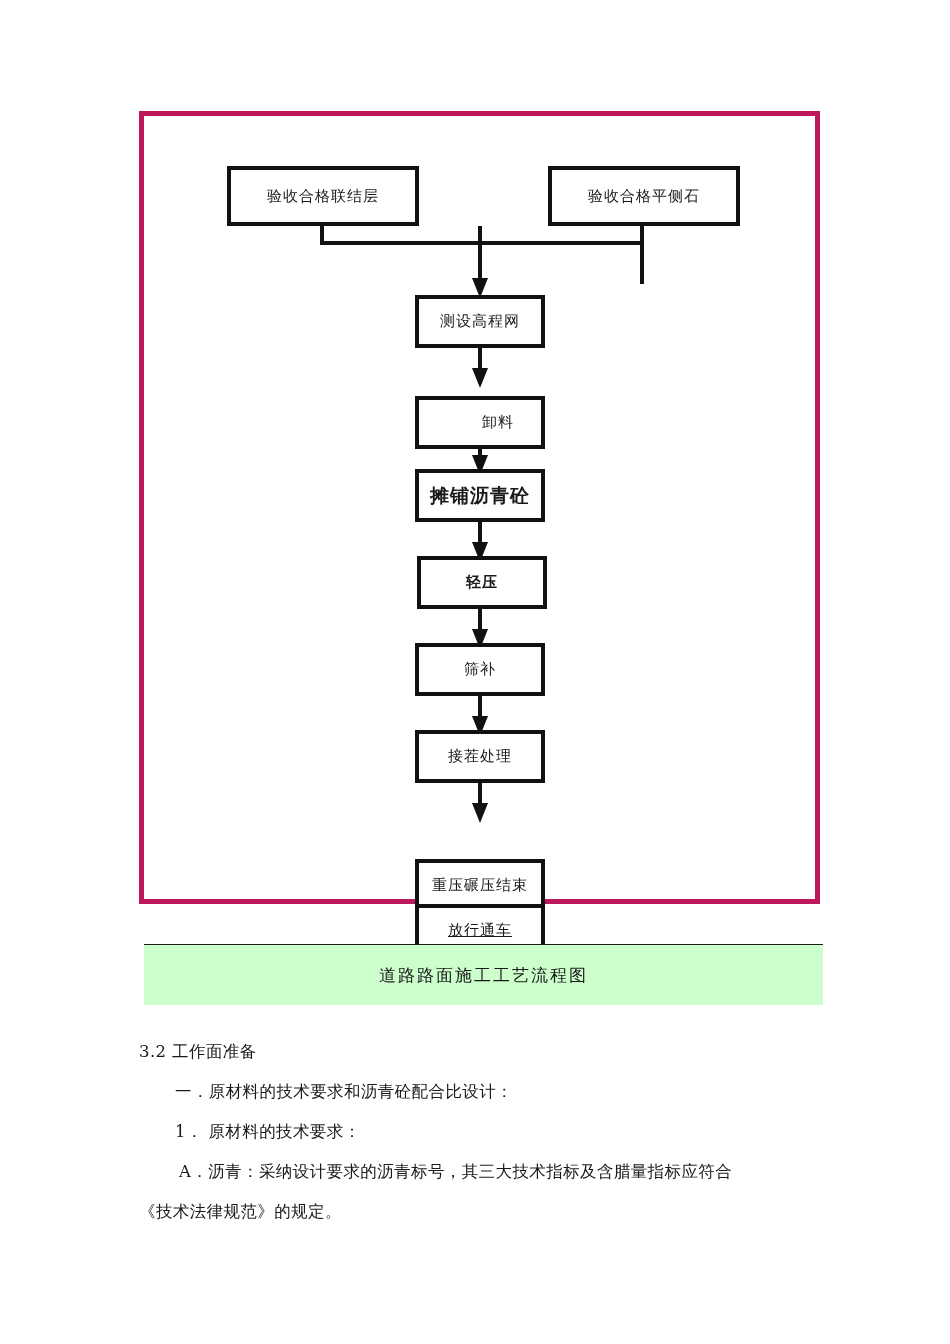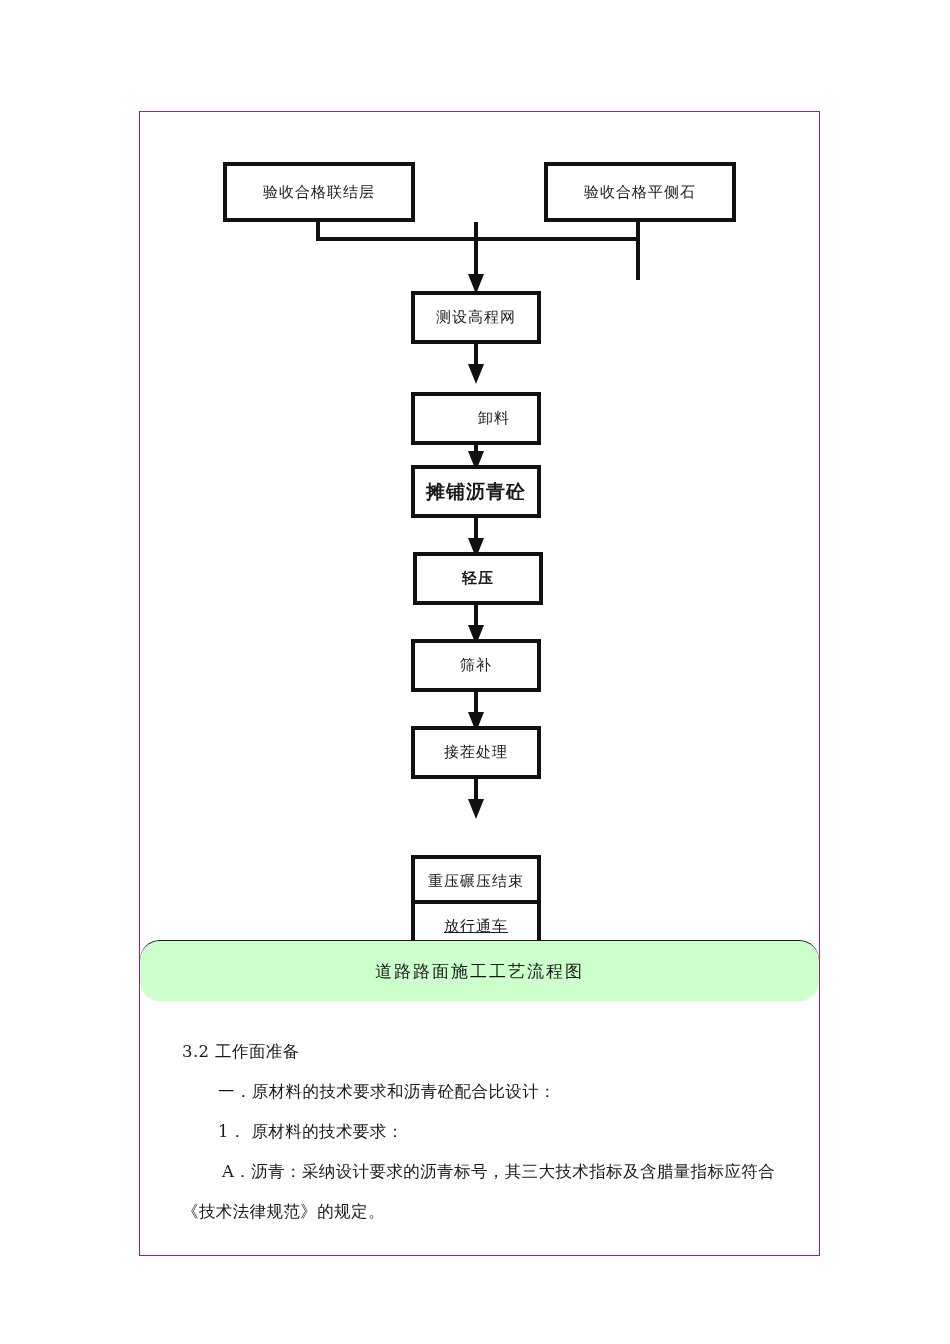--- a/index.html
+++ b/index.html
@@ -15,22 +15,22 @@
     color: #1a1a1a;
     overflow: hidden;
   }
 
   
   #figure-frame {
     position: absolute;
     left: 139px;
     top: 111px;
     width: 681px;
-    height: 1145px;
-    border: 1px solid #be185d;
+    height: 793px;
+    border: 5px solid #be185d;
     box-sizing: border-box;
     background: #ffffff;
   }
 
   #flow-canvas {
     position: absolute;
     left: 0;
     top: 0;
     width: 679px;
     height: 889px;
@@ -66,21 +66,20 @@
     left: 0;
     top: 828px;
     width: 679px;
     height: 61px;
     background: #ccffcc;
     border-top: 1px solid #1b1b1b;
     display: flex;
     align-items: center;
     justify-content: center;
     box-sizing: border-box;
-    border-radius: 20px;
   }
   #figure-caption .caption-text {
     font-family: "DejaVu Serif", "Liberation Serif", serif;
     font-size: 17px;
     letter-spacing: 2px;
     color: #1a1a1a;
   }
 
   
   #body-text {
@@ -89,21 +88,20 @@
     top: 1032px;
     width: 700px;
   }
   .para {
     font-family: "DejaVu Serif", "Liberation Serif", serif;
     font-size: 16.5px;
     line-height: 40px;
     color: #1a1a1a;
     letter-spacing: 0.4px;
     white-space: nowrap;
-    margin-left: 43px;
   }
   .para.lvl0 { padding-left: 0px; }
   .para.lvl1 { padding-left: 36px; }
   .para.lvl2 { padding-left: 36px; }
   .para.lvl3 { padding-left: 40px; }
   .para.flush { padding-left: 0px; }
 </style>
 </head>
 <body>
 

